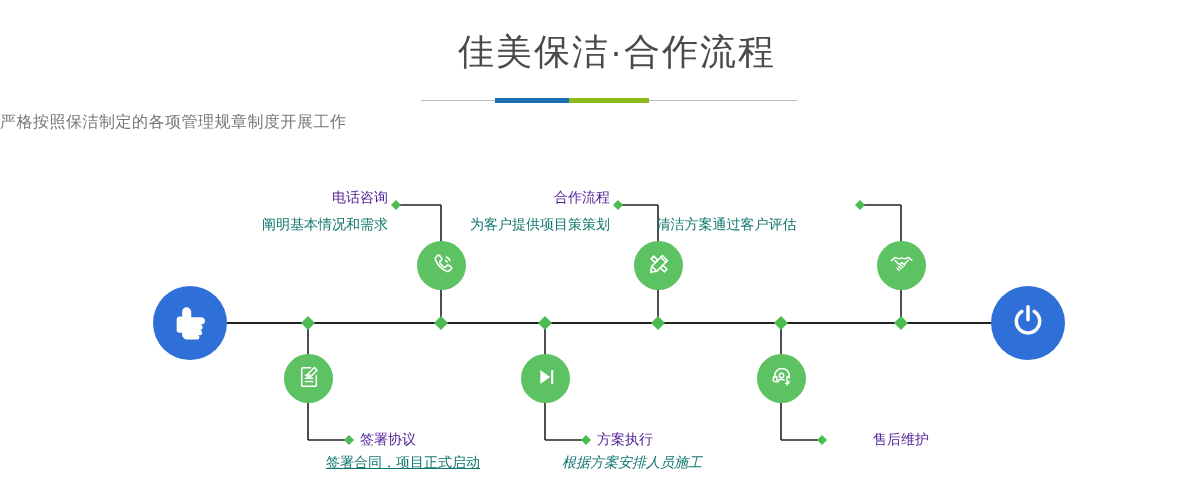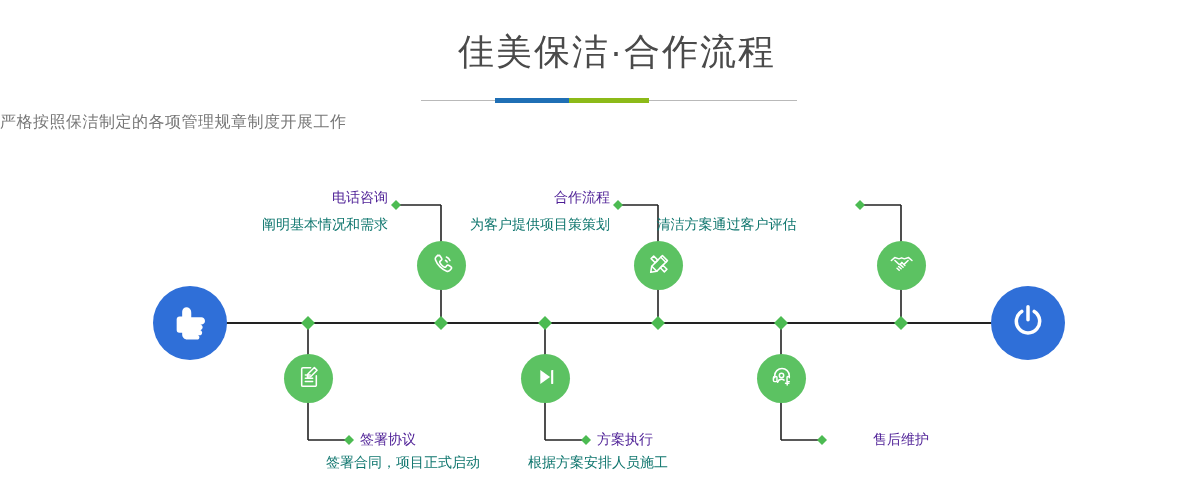--- a/index.html
+++ b/index.html
@@ -251,32 +251,32 @@
     <div class="node-icon" style="left:284px; top:354px;">
       <span>
         <svg width="26" height="26" viewBox="0 0 32 32" fill="none" stroke="#ffffff" stroke-width="1.9" stroke-linejoin="round" stroke-linecap="round">
           <path d="M25 14.5V26a1.5 1.5 0 0 1-1.5 1.5h-15A1.5 1.5 0 0 1 7 26V6a1.5 1.5 0 0 1 1.5-1.5H18"></path>
           <path d="M11.5 13.5h6M11.5 17.5h9M11.5 21.5h9"></path>
           <path d="M22.6 4.3l3.3 3.3-8 8-3.9.6.6-3.9z"></path>
         </svg>
       </span>
     </div>
     <div class="step-label la" style="left:360px; top:428px;">签署协议</div>
-    <div class="step-desc la" style="left:326px; top:452px;">签署合同，项目正式启动</div>
+    <div class="step-desc la" style="left:326px; top:452px;text-decoration:underline;">签署合同，项目正式启动</div>
 
     <div class="node-icon" style="left:521px; top:354px;">
       <span>
         <svg width="26" height="26" viewBox="0 0 32 32" fill="#ffffff">
           <path d="M9 7.5l12 8.5-12 8.5z"></path>
           <rect x="22.3" y="7.5" width="2.6" height="17" rx="0.6"></rect>
         </svg>
       </span>
     </div>
     <div class="step-label la" style="left:597px; top:428px;">方案执行</div>
-    <div class="step-desc la" style="left:528px; top:452px;">根据方案安排人员施工</div>
+    <div class="step-desc la" style="left:562px; top:452px;font-style:italic;">根据方案安排人员施工</div>
 
     <div class="node-icon" style="left:757px; top:354px;">
       <span>
         <svg width="26" height="26" viewBox="0 0 32 32" fill="none" stroke="#ffffff" stroke-width="1.8" stroke-linejoin="round" stroke-linecap="round">
           <path d="M7 17v-2.5a9 9 0 0 1 18 0V17"></path>
           <path d="M7 15.5h1.8a1 1 0 0 1 1 1v4.2a1 1 0 0 1-1 1H7a1.6 1.6 0 0 1-1.6-1.6v-3a1.6 1.6 0 0 1 1.6-1.6z"></path>
           <path d="M25 15.5h-1.8a1 1 0 0 0-1 1v4.2a1 1 0 0 0 1 1H25"></path>
           <circle cx="15.4" cy="14.2" r="2.7"></circle>
           <path d="M10.6 22.6c.5-2.3 2.5-3.8 4.8-3.8 1.2 0 2.3.4 3.2 1.1"></path>
           <path d="M22.4 21.6v4.2M20.3 23.7h4.2"></path>

